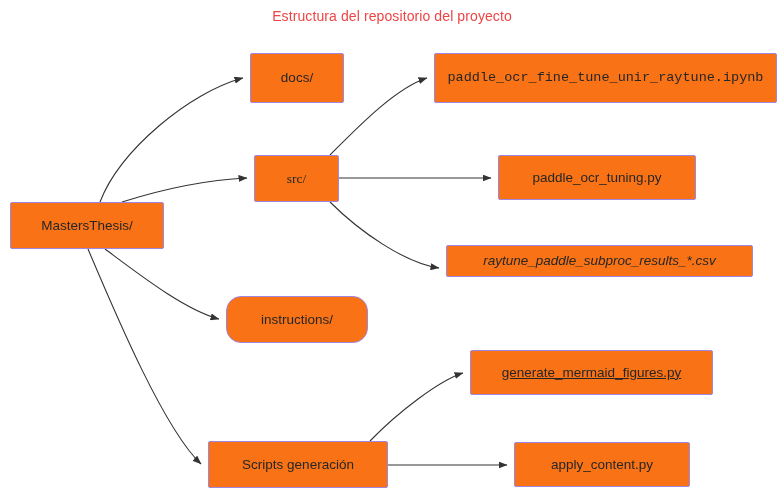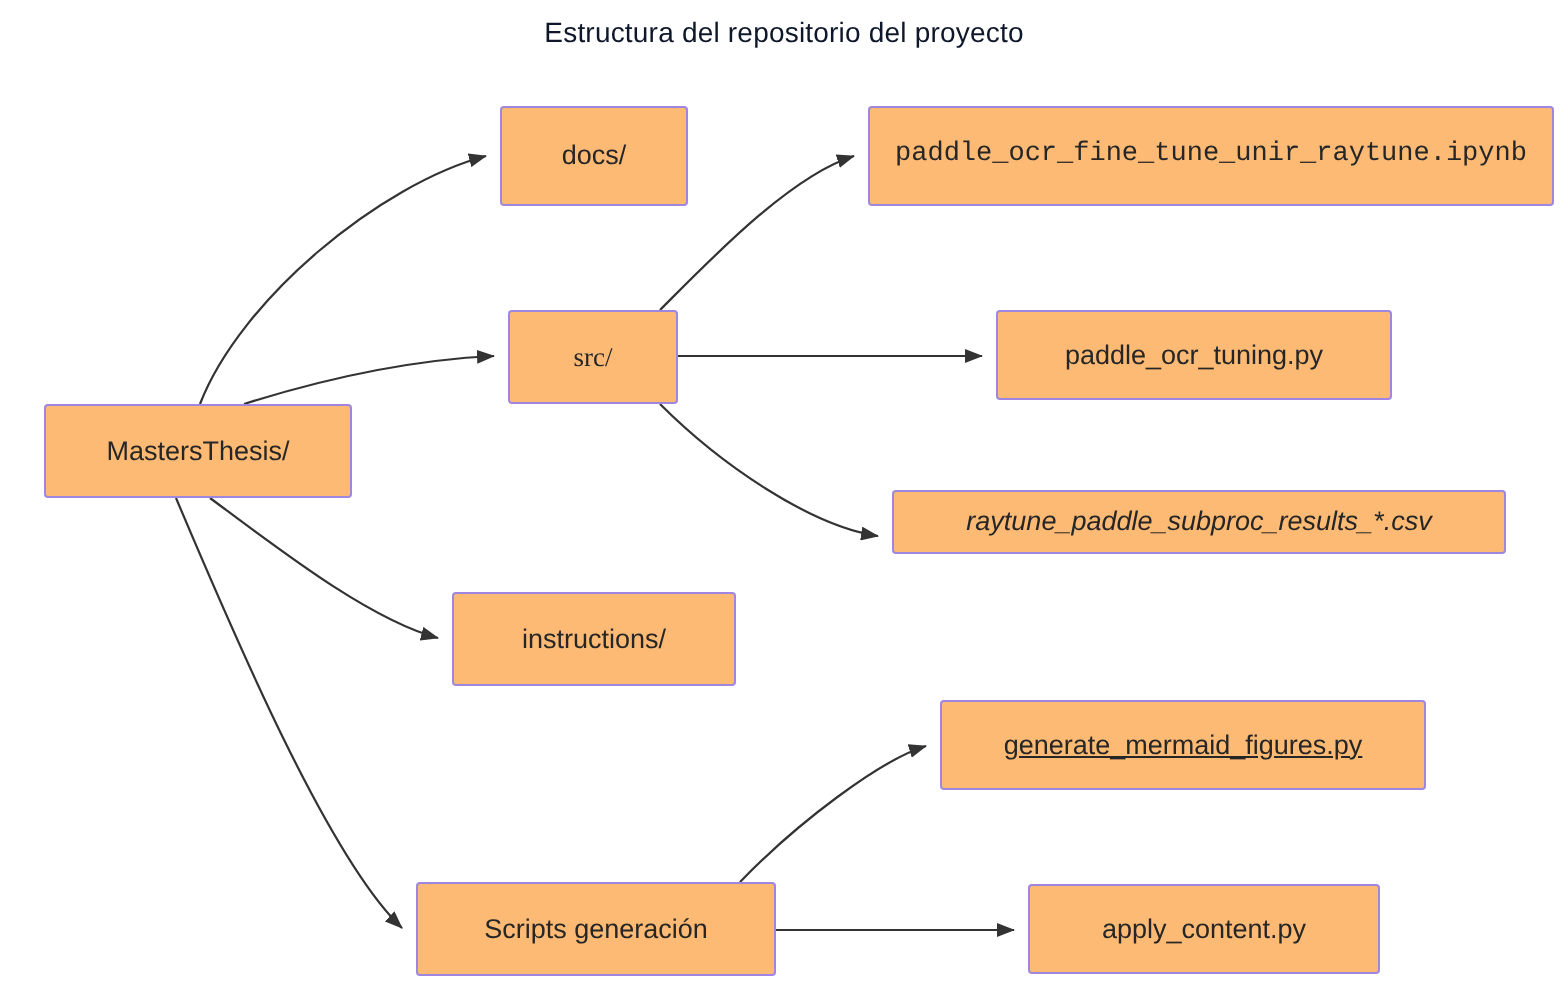--- a/index.html
+++ b/index.html
@@ -15,35 +15,35 @@
     overflow: hidden;
     font-family: "Liberation Sans", sans-serif;
   }
   #diagram-title {
     position: absolute;
     left: 0;
     top: 8px;
     width: 784px;
     text-align: center;
     font-size: 14px;
-    color: #0f172a;
+    color: #ef4444;
     letter-spacing: 0.1px;
   }
   #edge-layer {
     position: absolute;
     left: 0;
     top: 0;
     width: 784px;
     height: 503px;
     pointer-events: none;
   }
   .node {
     position: absolute;
     box-sizing: border-box;
-    background: #fdba74;
+    background: #f97316;
     border: 1px solid #9f86e0;
     border-radius: 2px;
     display: flex;
     align-items: center;
     justify-content: center;
     color: #262626;
     font-size: 13.5px;
     font-family: "Liberation Sans", sans-serif;
     white-space: nowrap;
   }
@@ -72,39 +72,39 @@
         <path d="M 88 249 C 118 320, 165 430, 201 464" fill="none" stroke="#333333" stroke-width="1.1" marker-end="url(#arrowhead)"></path>
         <path d="M 330 155 C 355 130, 395 88, 427 78" fill="none" stroke="#333333" stroke-width="1.1" marker-end="url(#arrowhead)"></path>
         <path d="M 339 178 L 491 178" fill="none" stroke="#333333" stroke-width="1.1" marker-end="url(#arrowhead)"></path>
         <path d="M 330 202 C 360 232, 405 263, 439 268" fill="none" stroke="#333333" stroke-width="1.1" marker-end="url(#arrowhead)"></path>
         <path d="M 370 441 C 398 412, 440 380, 463 373" fill="none" stroke="#333333" stroke-width="1.1" marker-end="url(#arrowhead)"></path>
         <path d="M 388 465 L 507 465" fill="none" stroke="#333333" stroke-width="1.1" marker-end="url(#arrowhead)"></path>
       </g>
   </svg>
 
   <div id="nodes-group">
-      <div class="node" style="left: 22px; top: 202px; width: 154px; height: 47px;">
+      <div class="node" style="left: 10px; top: 202px; width: 154px; height: 47px;">
         <span class="node-label">MastersThesis/</span>
       </div>
       <div class="node" style="left: 250px; top: 53px; width: 94px; height: 50px;">
         <span class="node-label">docs/</span>
       </div>
       <div class="node" style="left: 434px; top: 53px; width: 343px; height: 50px; font-family: Liberation Mono, monospace;">
         <span class="node-label">paddle_ocr_fine_tune_unir_raytune.ipynb</span>
       </div>
       <div class="node" style="left: 254px; top: 155px; width: 85px; height: 47px; font-family: Liberation Serif, serif;">
         <span class="node-label">src/</span>
       </div>
       <div class="node" style="left: 498px; top: 155px; width: 198px; height: 45px;">
         <span class="node-label">paddle_ocr_tuning.py</span>
       </div>
       <div class="node" style="left: 446px; top: 245px; width: 307px; height: 32px; font-style: italic;">
         <span class="node-label">raytune_paddle_subproc_results_*.csv</span>
       </div>
-      <div class="node" style="left: 226px; top: 296px; width: 142px; height: 47px;">
+      <div class="node" style="left: 226px; top: 296px; width: 142px; height: 47px; border-radius: 15px;">
         <span class="node-label">instructions/</span>
       </div>
       <div class="node" style="left: 470px; top: 350px; width: 243px; height: 45px; text-decoration: underline;">
         <span class="node-label">generate_mermaid_figures.py</span>
       </div>
       <div class="node" style="left: 208px; top: 441px; width: 180px; height: 47px;">
         <span class="node-label">Scripts generación</span>
       </div>
       <div class="node" style="left: 514px; top: 442px; width: 176px; height: 45px;">
         <span class="node-label">apply_content.py</span>

